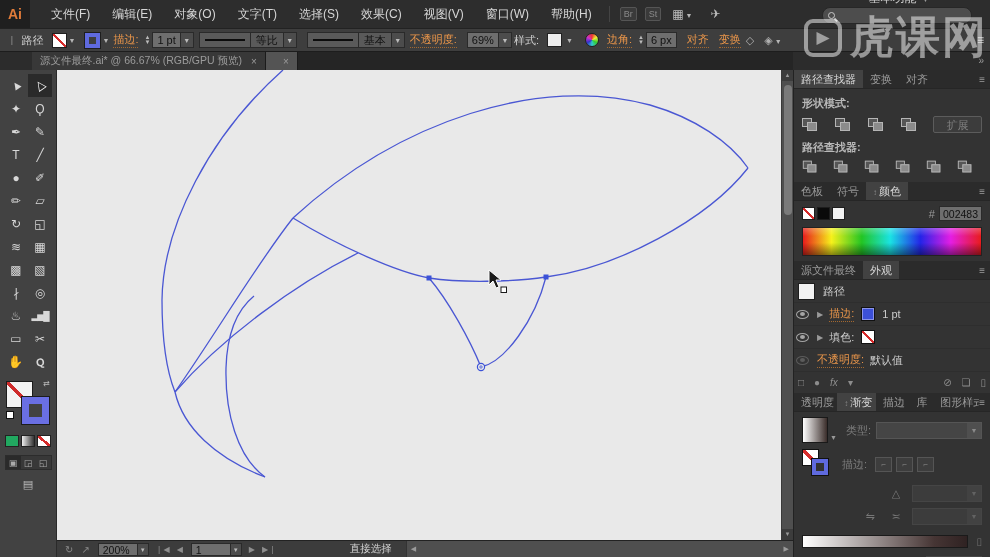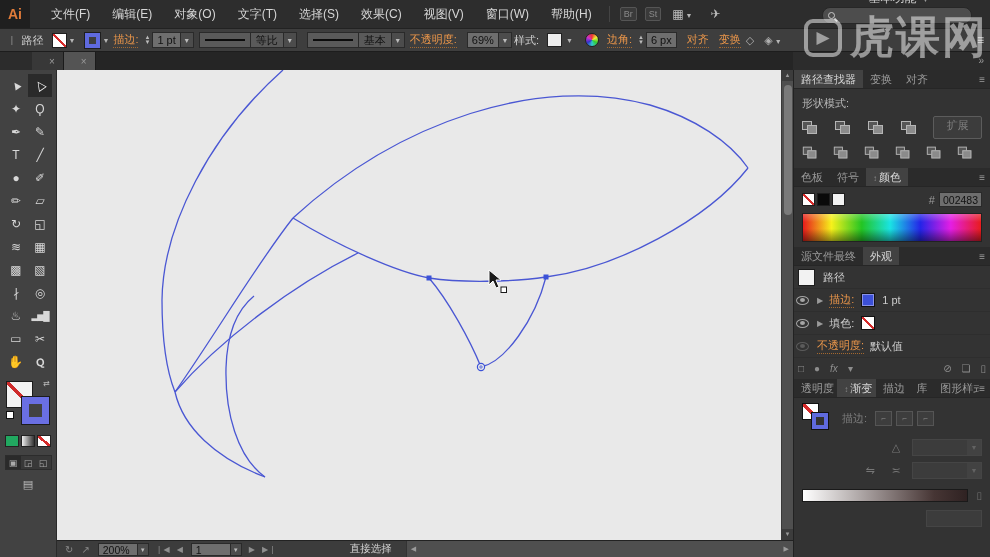--- a/index.html
+++ b/index.html
@@ -102,29 +102,29 @@
   .hs-track { flex:1; align-self:stretch; }
 
   
   .panels { width:197px; background:#333; border-left:1px solid #222; display:flex; flex-direction:column; font-size:11px; }
   .ptabs { height:19px; background:#2b2b2b; display:flex; align-items:stretch; border-bottom:1px solid #262626; }
   .ptab { padding:0 7px; line-height:19px; color:#9a9a9a; white-space:nowrap; overflow:hidden; }
   .ptab.active { background:#424242; color:#d6d6d6; }
   .ptab .ud { font-size:8px; color:#888; margin-right:2px; }
   .pmenu { margin-left:auto; color:#9e9e9e; font-size:10px; line-height:19px; padding-right:5px; flex:0 0 auto; }
   .pbody { padding:5px 8px; }
-  .plabel { color:#b8b8b8; margin:2px 0 5px; }
+  .plabel { color:#b8b8b8; margin:2px 0 5px;font-weight:bold; }
   .dimlabel { color:#7d7d7d; }
   .iconrow { display:flex; align-items:center; margin-bottom:7px; }
   .pfi { position:relative; width:17px; height:14px; margin-right:17px; }
   .pfi i, .pfi b { position:absolute; width:10px; height:9px; border:1px solid #b5b5b5; background:#565656; }
   .pfi i { left:0; top:0; }
   .pfi b { left:5px; top:4px; background:#8b8b8b; }
   .pfi.small { transform:scale(0.9); margin-right:14px; }
-  .expand-btn { margin-left:auto; width:52px; height:23px; border:1px solid #5c5c5c; border-radius:2px; color:#808080; text-align:center; line-height:16px; background:#3c3c3c; }
+  .expand-btn { margin-left:auto; width:52px; height:17px; border:1px solid #5c5c5c; border-radius:2px; color:#808080; text-align:center; line-height:16px; background:#3c3c3c; }
   
   .chiprow { display:flex; align-items:center; margin-bottom:6px; }
   .chip { width:13px; height:13px; border:1px solid #1d1d1d; margin-right:2px; }
   .chip.none { background:linear-gradient(to top right,#fff 42%,#d62b2b 42%,#d62b2b 58%,#fff 58%); }
   .chip.black { background:#0a0a0a; }
   .chip.white { background:#f2f2f2; }
   .hexwrap { margin-left:auto; display:flex; align-items:center; }
   .hexlabel { color:#9a9a9a; margin-right:4px; }
   .hexfield { background:#6e6e6e; color:#111; border:1px solid #2a2a2a; padding:0 3px; height:15px; line-height:14px; font-size:10.5px; }
   .spectrum { height:29px; border:1px solid #222;
@@ -250,20 +250,21 @@
     <span class="cb-gap"></span>
     <span class="orange">变换</span>
     <span class="cb-iconbtn">◇</span>
     <span class="cb-iconbtn">◈<span class="dd">▼</span></span>
     <span class="cb-menu">≡</span>
   </div>
 
   <div class="tabrow">
     <div class="tab-spacer"></div>
     <div class="doctab inactive">
+      <span>源文件最终.ai* @ 66.67% (RGB/GPU 预览)</span>
         <span class="x">×</span>
     </div>
     <div class="doctab active">
         <span class="x">×</span>
     </div>
     <div class="tabrow-rest"></div>
     <div class="collapse-strip">»</div>
   </div>
 
   <div class="main">
@@ -447,20 +448,21 @@
             <span class="pfi">
                 <i></i>
                 <b></b>
               </span>
             <span class="pfi">
                 <i></i>
                 <b></b>
               </span>
             <span class="expand-btn">扩展</span>
           </div>
+          <div class="plabel">路径查找器:</div>
           <div class="iconrow" style="margin-bottom:3px;">
             <span class="pfi small">
                 <i></i>
                 <b></b>
               </span>
             <span class="pfi small">
                 <i></i>
                 <b></b>
               </span>
             <span class="pfi small">
@@ -548,20 +550,29 @@
         <div class="ptabs">
           <span class="ptab">透明度</span>
           <span class="ptab active"><span class="ud">↕</span><span>渐变</span></span>
           <span class="ptab">描边</span>
           <span class="ptab">库</span>
           <span class="ptab" style="padding-right:0">图形样式</span>
           <span class="pmenu">≡</span>
         </div>
         <div class="pbody">
           <div class="grow">
+            <span class="gthumb"></span>
+            <span class="gdd">▼</span>
+            <span class="dimlabel" style="margin:0 5px 0 6px;">类型:</span>
+            <span class="gsel">
+                <span class="sp"></span>
+                <span class="gd">▼</span>
+              </span>
+          </div>
+          <div class="grow">
             <span class="gproxy">
               <span class="gp-none"></span>
               <span class="gp-stroke"></span>
             </span>
             <span class="dimlabel" style="margin:0 8px 0 10px;">描边:</span>
             <span class="gbtn">⌐</span>
             <span class="gbtn">⌐</span>
             <span class="gbtn">⌐</span>
           </div>
           <div class="glrow">

